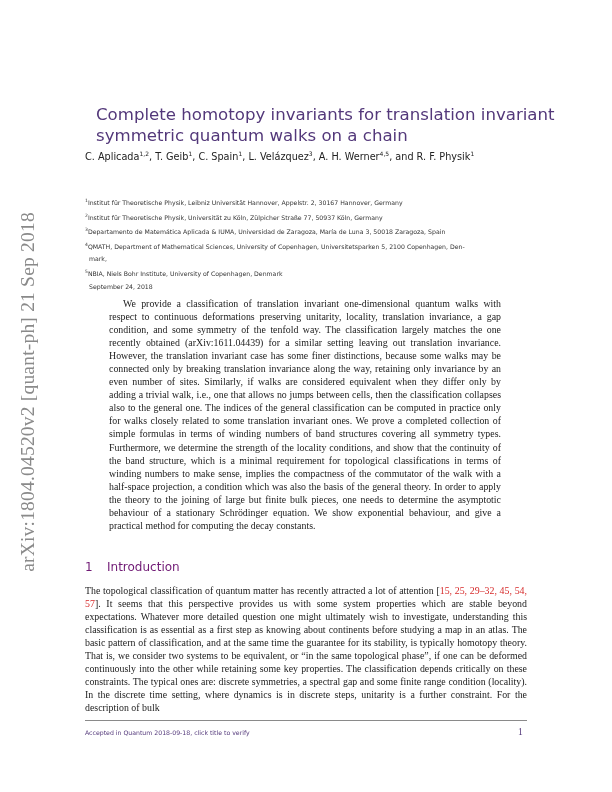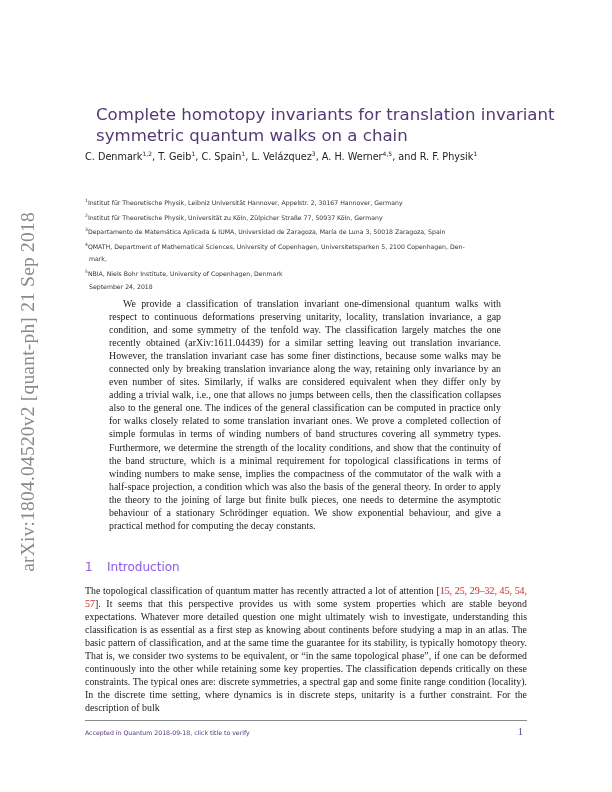--- a/index.html
+++ b/index.html
@@ -29,21 +29,21 @@
   .affils sup { font-size: 4.5px; vertical-align: 3px; }
   .affils .cont { padding-left: 4px; }
   .affils .date { padding-left: 4px; }
   .abstract {
     position: absolute; left: 109px; top: 297px; width: 392px;
     font-family: "Liberation Serif", serif; font-size: 9.9px; line-height: 13.05px; color: #222;
     text-align: justify; text-indent: 14px; margin: 0;
   }
   .section-heading {
     position: absolute; left: 85px; top: 560px;
-    font-family: "DejaVu Sans", sans-serif; font-size: 12px; color: #8b5cf6; margin: 0; font-weight: normal;
+    font-family: "DejaVu Sans", sans-serif; font-size: 12px; color: #701a75; margin: 0; font-weight: normal;
   }
   .section-heading .num { display: inline-block; width: 22px; }
   .intro {
     position: absolute; left: 85px; top: 584px; width: 442px;
     font-family: Liberation Serif, serif; font-size: 9.9px; line-height: 13.05px; color: #222;
     text-align: justify; margin: 0;
   }
   .cite { color: #d62a2a; }
   .footer-rule {
     position: absolute; left: 85px; top: 720px; width: 442px; height: 1px; background: #8a8a8a;
@@ -61,21 +61,21 @@
 </head>
 <body>
 
 <div class="arxiv-stamp">
   <span>arXiv:1804.04520v2  [quant-ph]  21 Sep 2018</span>
 </div>
 
 <h1 class="title">Complete homotopy invariants for translation invariant symmetric quantum walks on a chain</h1>
 
 <div class="authors">
-  <span>C. Denmark</span><sup>1,2</sup><span>, </span><span>T. Geib</span><sup>1</sup><span>, </span><span>C. Spain</span><sup>1</sup><span>, </span><span>L. Velázquez</span><sup>3</sup><span>, </span><span>A. H. Werner</span><sup>4,5</sup><span>, and </span><span>R. F. Physik</span><sup>1</sup>
+  <span>C. Aplicada</span><sup>1,2</sup><span>, </span><span>T. Geib</span><sup>1</sup><span>, </span><span>C. Spain</span><sup>1</sup><span>, </span><span>L. Velázquez</span><sup>3</sup><span>, </span><span>A. H. Werner</span><sup>4,5</sup><span>, and </span><span>R. F. Physik</span><sup>1</sup>
 </div>
 
 <div class="affils">
   <div><sup>1</sup><span>Institut für Theoretische Physik, Leibniz Universität Hannover, Appelstr. 2, 30167 Hannover, Germany</span></div>
   <div><sup>2</sup><span>Institut für Theoretische Physik, Universität zu Köln, Zülpicher Straße 77, 50937 Köln, Germany</span></div>
   <div><sup>3</sup><span>Departamento de Matemática Aplicada &amp; IUMA, Universidad de Zaragoza, María de Luna 3, 50018 Zaragoza, Spain</span></div>
   <div><sup>4</sup><span>QMATH, Department of Mathematical Sciences, University of Copenhagen, Universitetsparken 5, 2100 Copenhagen, Den-</span></div>
   <div class="cont">mark,</div>
   <div><sup>5</sup><span>NBIA, Niels Bohr Institute, University of Copenhagen, Denmark</span></div>
   <div class="date">September 24, 2018</div>

